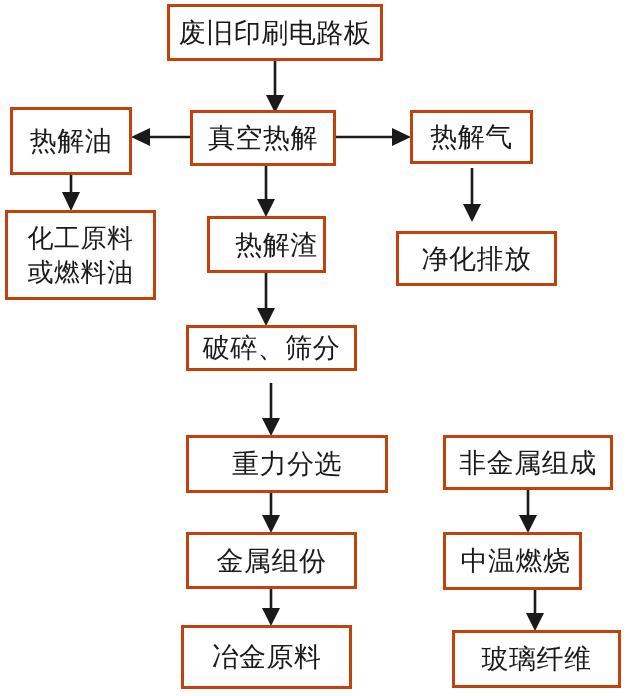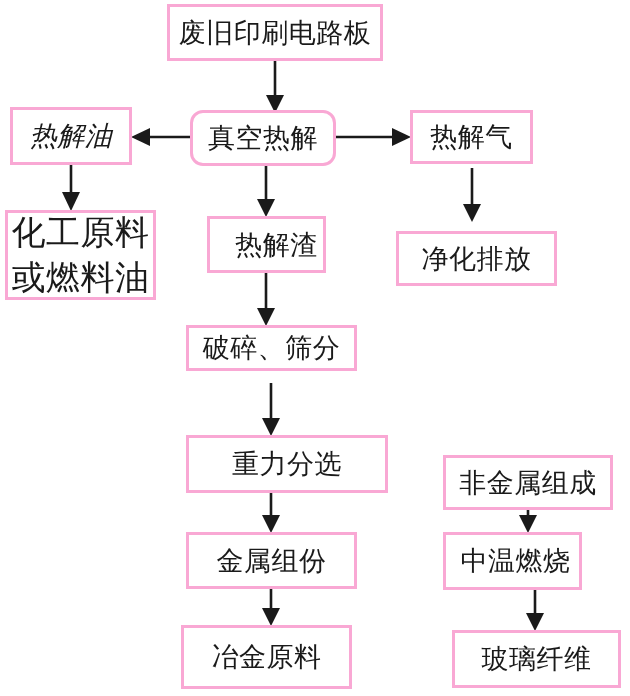--- a/index.html
+++ b/index.html
@@ -11,35 +11,35 @@
     position: relative;
     width: 630px;
     height: 696px;
     background: #ffffff;
     font-family: "DejaVu Sans", "Liberation Sans", sans-serif;
     overflow: hidden;
   }
   .node {
     position: absolute;
     box-sizing: border-box;
-    border: 3px solid #f9a8d4;
+    border: 3px solid #c2410c;
     background: #ffffff;
     display: flex;
     align-items: center;
     justify-content: center;
     text-align: center;
     color: #1a1a1a;
     font-size: 27px;
     line-height: 1.18;
     letter-spacing: 0.5px;
     white-space: pre-line;
     z-index: 2;
   }
   .node.two-line {
-    font-size: 34px;
+    font-size: 26px;
     line-height: 1.32;
   }
   svg.edges {
     position: absolute;
     left: 0;
     top: 0;
     width: 630px;
     height: 696px;
     z-index: 1;
     overflow: visible;
@@ -116,28 +116,28 @@
       <polygon class="arrowhead" points="528,533 519,515 537,515"></polygon>
     </g>
 
     <g>
       <line x1="535" y1="590" x2="535" y2="619"></line>
       <polygon class="arrowhead" points="535,631 526,613 544,613"></polygon>
     </g>
   </svg>
 
   <div class="node" style="left:167px; top:4px;   width:216px; height:57px;">废旧印刷电路板</div>
-  <div class="node" style="left:10px;  top:107px; width:122px; height:58px;font-style:italic;">热解油</div>
-  <div class="node" style="left:190px; top:110px; width:146px; height:56px;border-radius:13px;">真空热解</div>
+  <div class="node" style="left:10px;  top:107px; width:122px; height:68px;">热解油</div>
+  <div class="node" style="left:190px; top:110px; width:146px; height:56px;">真空热解</div>
   <div class="node" style="left:410px; top:110px; width:123px; height:54px;">热解气</div>
   <div class="node two-line" style="left:5px; top:210px; width:151px; height:90px;">化工原料
 或燃料油</div>
   <div class="node" style="left:207px; top:216px; width:119px; height:57px;padding-left:20px;">热解渣</div>
   <div class="node" style="left:396px; top:231px; width:161px; height:55px;">净化排放</div>
   <div class="node" style="left:186px; top:325px; width:171px; height:46px;">破碎、筛分</div>
   <div class="node" style="left:186px; top:435px; width:202px; height:58px;">重力分选</div>
-  <div class="node" style="left:443px; top:455px; width:170px; height:55px;">非金属组成</div>
+  <div class="node" style="left:443px; top:435px; width:170px; height:55px;">非金属组成</div>
   <div class="node" style="left:186px; top:532px; width:171px; height:57px;">金属组份</div>
   <div class="node" style="left:443px; top:532px; width:139px; height:58px;padding-left:6px;">中温燃烧</div>
   <div class="node" style="left:181px; top:625px; width:171px; height:64px;">冶金原料</div>
   <div class="node" style="left:452px; top:630px; width:169px; height:58px;text-align:right;">玻璃纤维</div>
 
 </div>
 
 </body></html>

